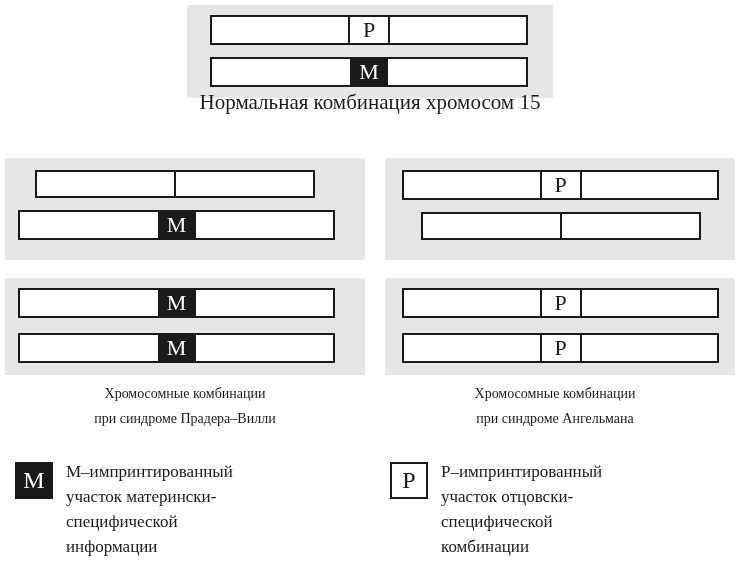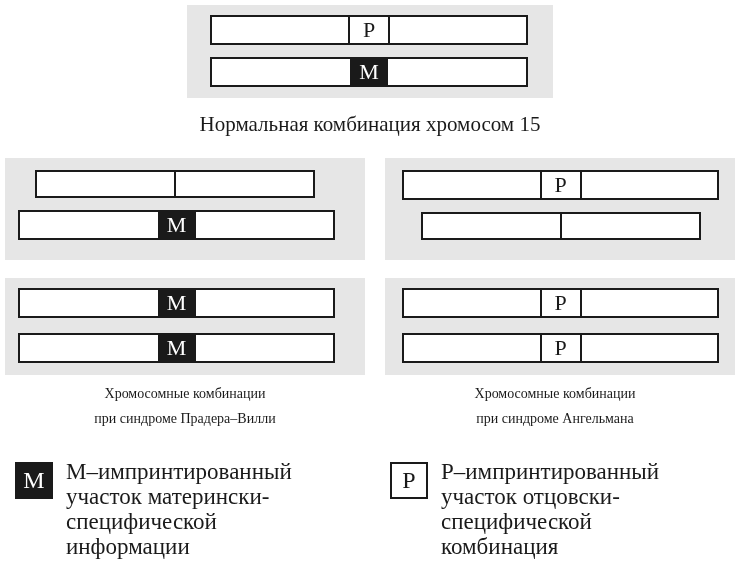--- a/index.html
+++ b/index.html
@@ -85,40 +85,40 @@
   .legend-sym.m {
     background: #1a1a1a;
     color: #ffffff;
   }
   .legend-sym.p {
     background: #ffffff;
     color: #1a1a1a;
     border: 2px solid #1a1a1a;
   }
   .legend-text {
-    font-size: 23px;
+    font-size: 17px;
     line-height: 25px;
     white-space: pre-line;
   }
 </style>
 </head>
 <body>
 
 <div class="stage">
 
   <section class="panel" style="left:187px; top:5px; width:366px; height:93px;">
     <div class="chrom" style="left:23px; top:10px; width:318px; height:30px;">
       <span class="seg p">Р</span>
     </div>
     <div class="chrom" style="left:23px; top:52px; width:318px; height:30px;">
       <span class="seg m">М</span>
     </div>
   </section>
 
-  <div class="caption" style="left:0; top:112px; width:740px;">Нормальная комбинация хромосом 15</div>
+  <div class="caption" style="left:0; top:90px; width:740px;">Нормальная комбинация хромосом 15</div>
 
   <section class="panel" style="left:5px; top:158px; width:360px; height:102px;">
     <div class="chrom" style="left:30px; top:12px; width:280px; height:28px;">
       <span class="seg del"></span>
     </div>
     <div class="chrom" style="left:13px; top:52px; width:317px; height:30px;">
       <span class="seg m">М</span>
     </div>
   </section>
 
@@ -161,16 +161,16 @@
 участок матерински-
 специфической
 информации</span>
   </div>
 
   <div class="legend-item" style="left:390px; top:459px; width:330px;">
     <span class="legend-sym p">Р</span>
     <span class="legend-text">Р–импринтированный
 участок отцовски-
 специфической
-комбинация</span>
+комбинации</span>
   </div>
 
 </div>
 
 </body></html>

